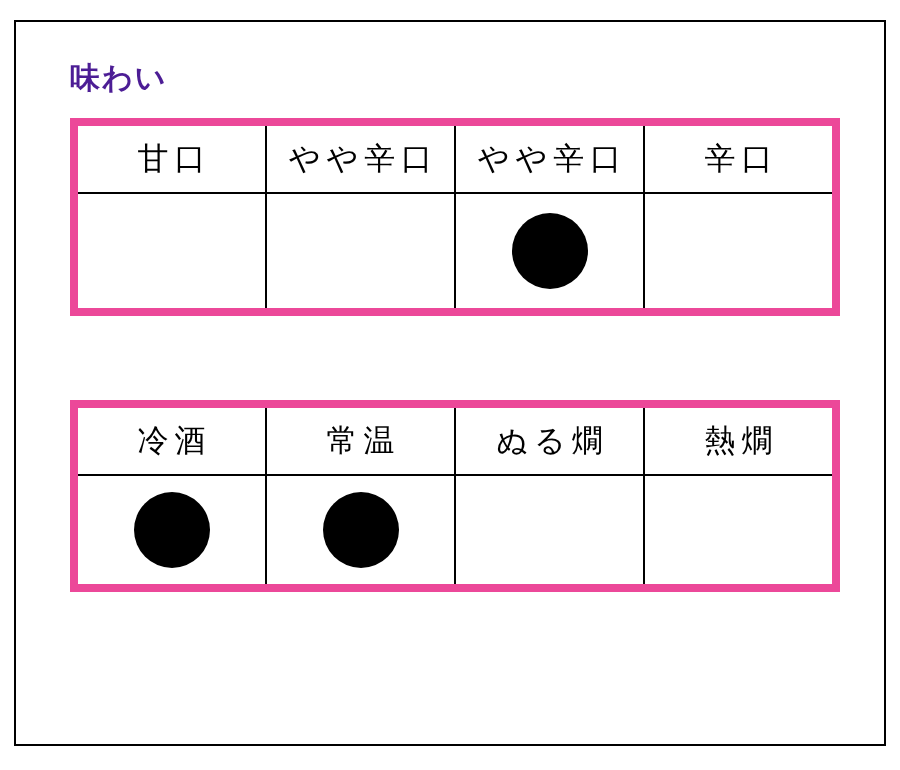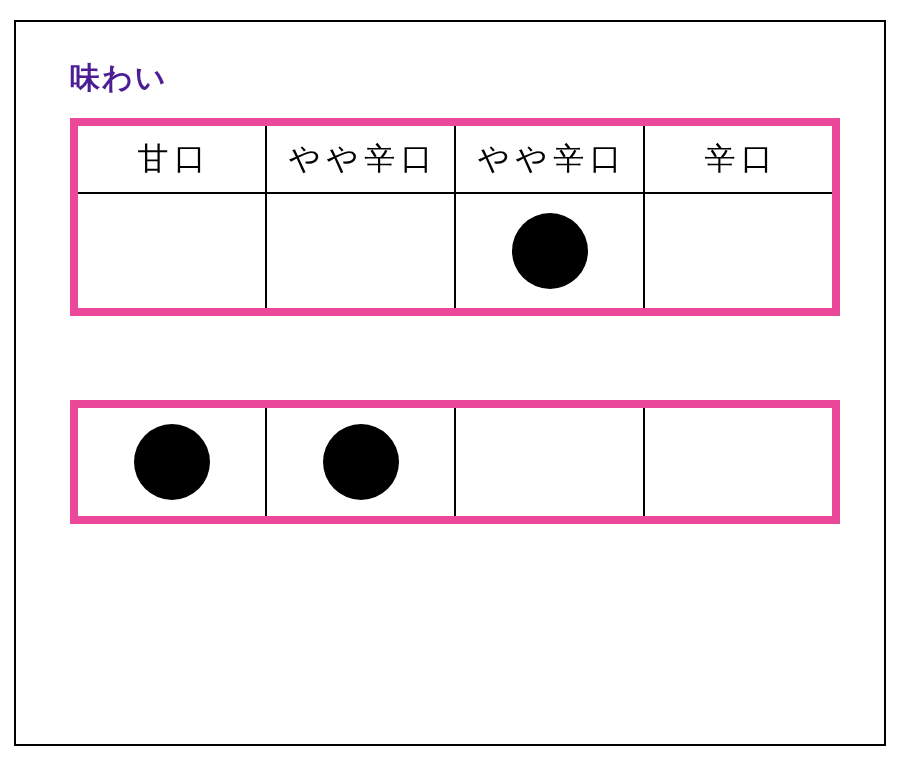--- a/index.html
+++ b/index.html
@@ -138,20 +138,34 @@
           </div>
         </td>
       </tr>
     </tbody>
       </table>
   </div>
 
   <div class="section" id="section-drinking">
     <table class="chart">
       <tbody>
+          <tr class="header-row">
+        <td>
+          <span>冷酒</span>
+        </td>
+        <td>
+          <span>常温</span>
+        </td>
+        <td>
+          <span>ぬる燗</span>
+        </td>
+        <td>
+          <span>熱燗</span>
+        </td>
+      </tr>
       <tr class="mark-row">
         <td>
           <div class="cell-inner">
             <span class="dot" style="background: rgb(0, 0, 0);"></span>
           </div>
         </td>
         <td>
           <div class="cell-inner">
             <span class="dot" style="background: rgb(0, 0, 0);"></span>
           </div>

